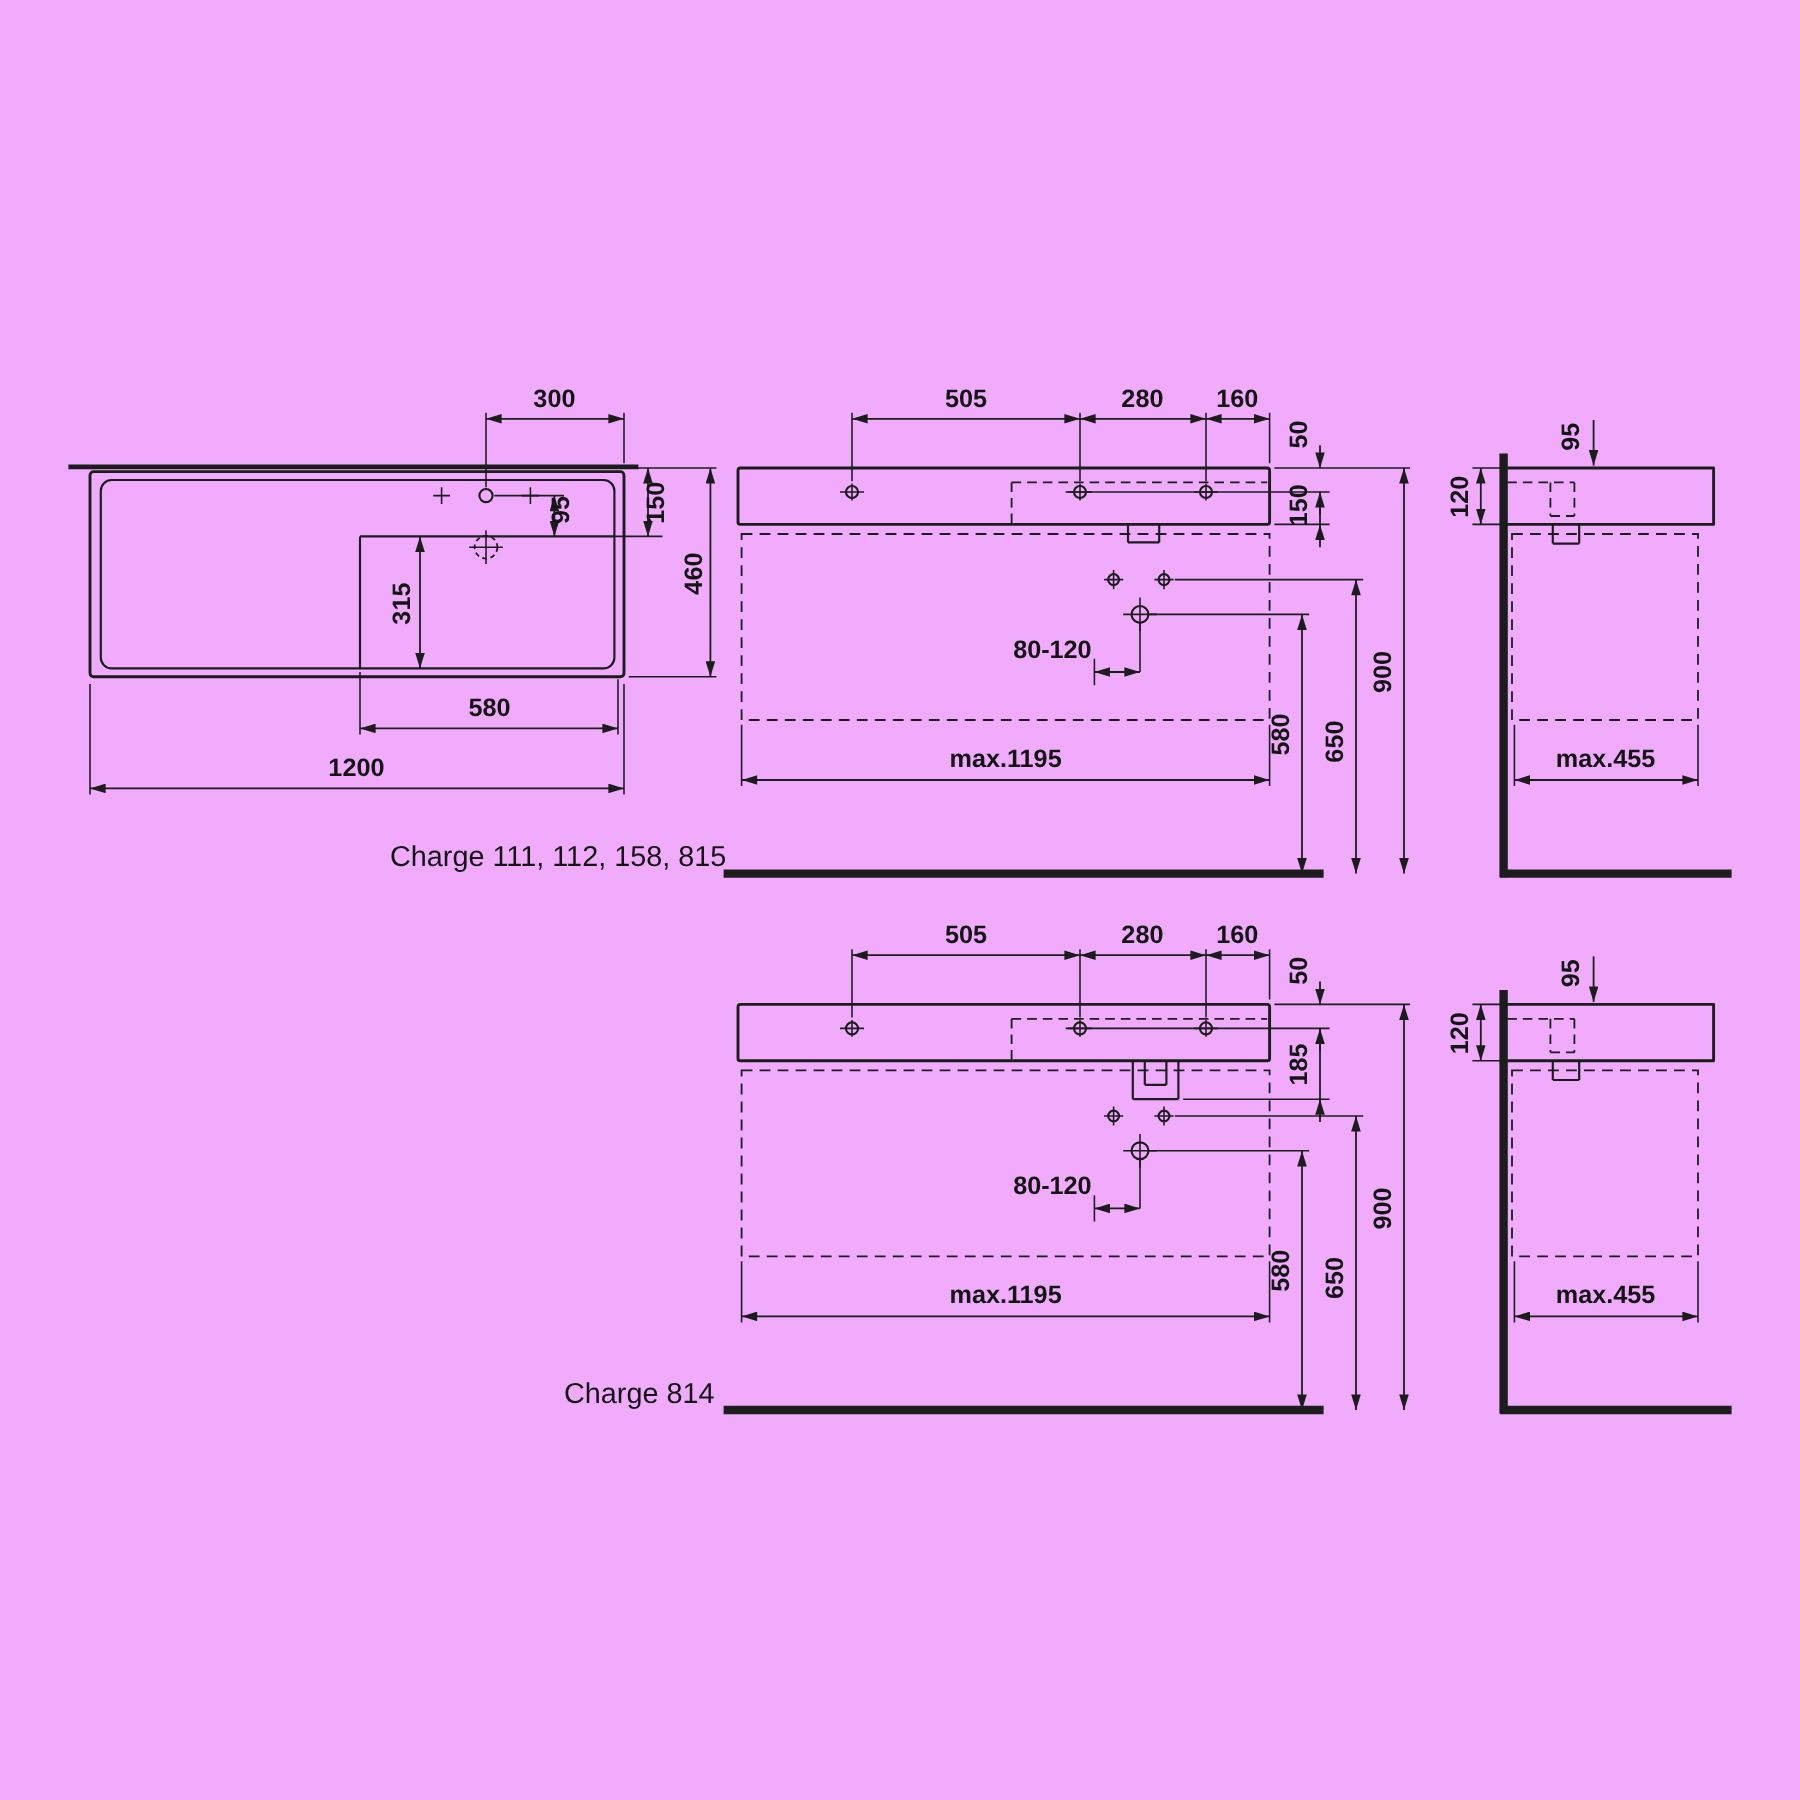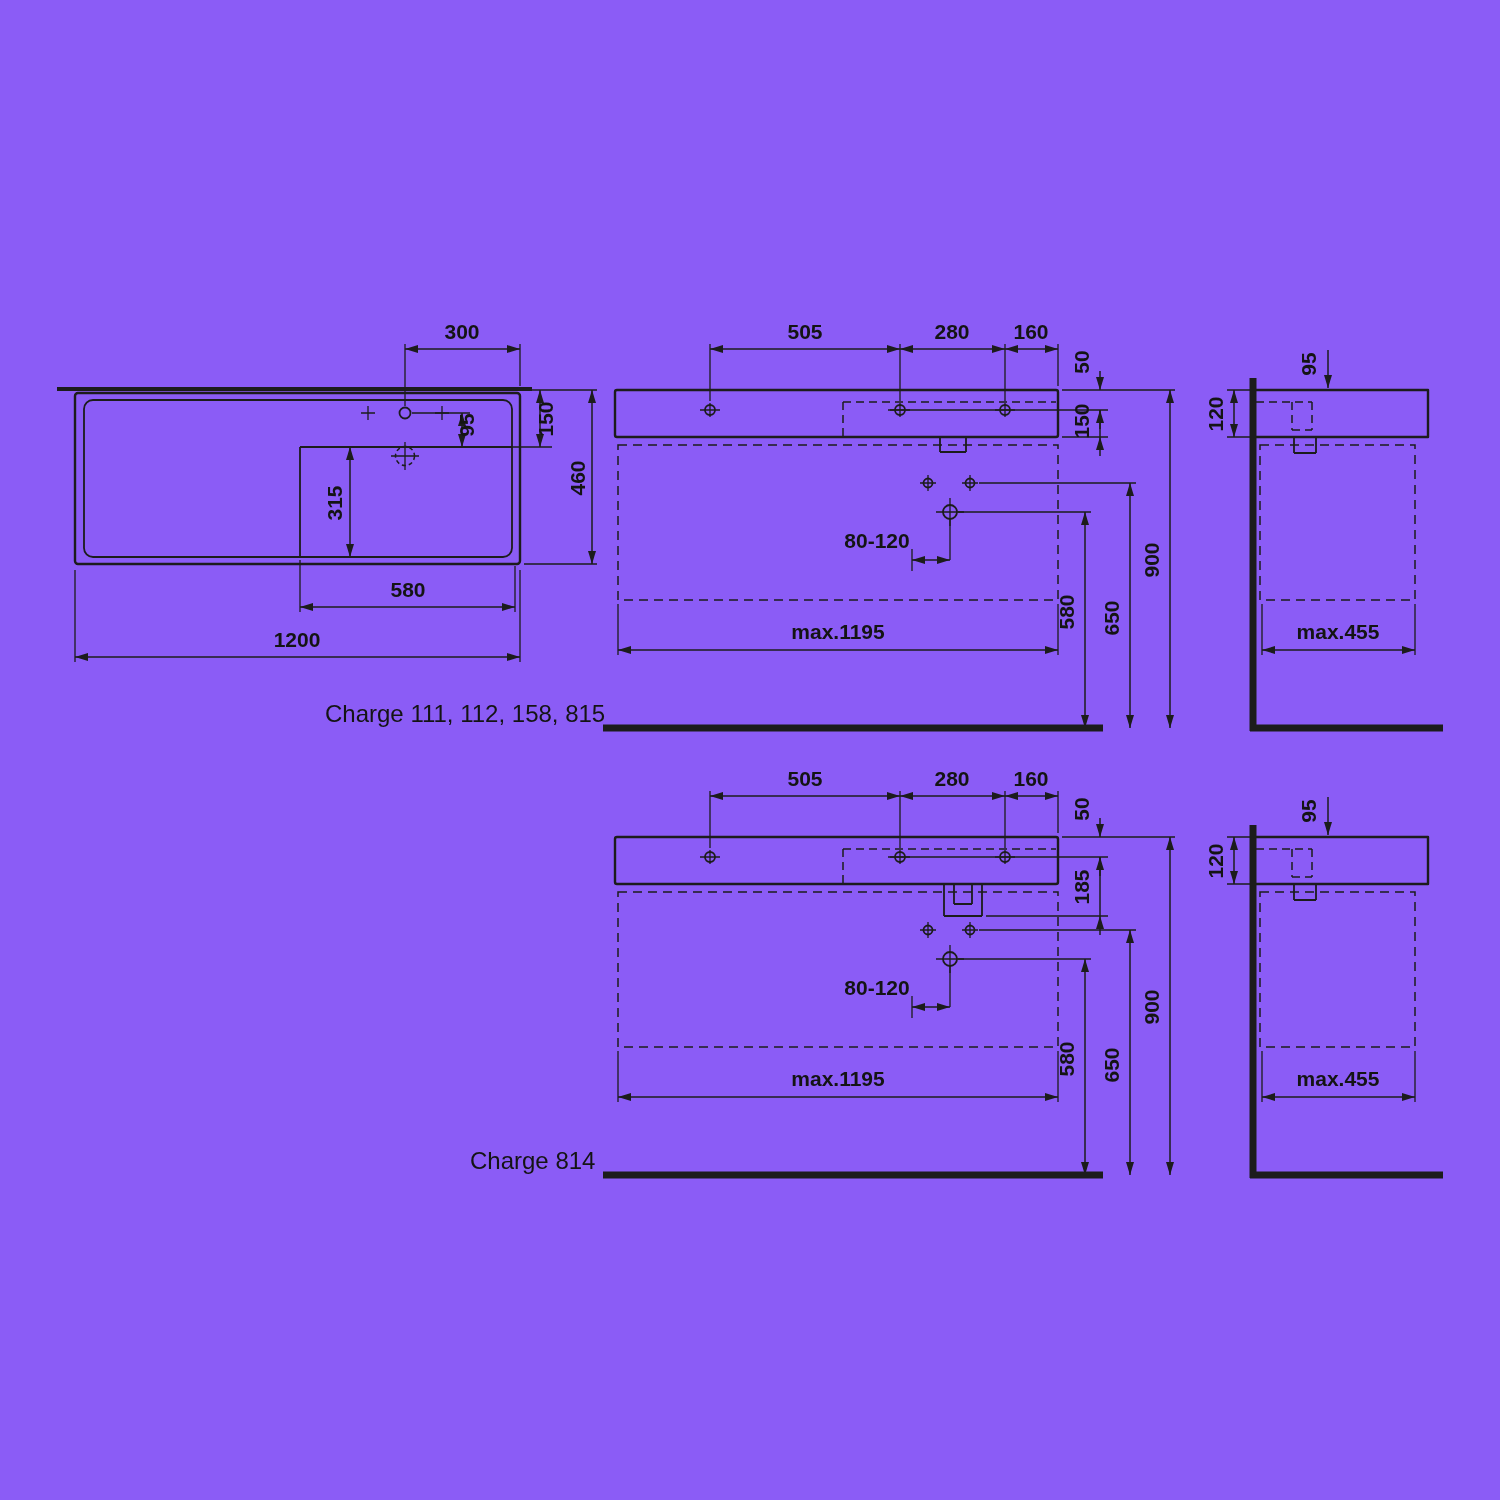--- a/index.html
+++ b/index.html
@@ -1,16 +1,16 @@
 <!DOCTYPE html>
 <html><head>
 <meta charset="utf-8">
 <style>
   html,body{margin:0;padding:0;background:#fff}
-  .sheet{width:1500px;height:1500px;background:#8b5cf6;position:relative;overflow:hidden}
+  .sheet{width:1500px;height:1500px;background:#f0abfc;position:relative;overflow:hidden}
   svg{display:block}
   .o{stroke:#1c1c1c;stroke-width:2.4;fill:none;stroke-linejoin:round}
   .i{stroke:#1c1c1c;stroke-width:1.8;fill:none}
   .t{stroke:#1c1c1c;stroke-width:1.3;fill:none}
   .d{stroke:#1c1c1c;stroke-width:1.5;fill:none}
   .h{stroke:#1c1c1c;stroke-width:1.5;fill:none;stroke-dasharray:8 5}
   .c{stroke:#1c1c1c;stroke-width:1.5;fill:none;stroke-dasharray:9 6}
   .k{stroke:#1c1c1c;stroke-width:7;fill:none}
   .dc{stroke:#1c1c1c;stroke-width:1.5;fill:none;stroke-dasharray:4 3}
   .w4{stroke-width:4}

